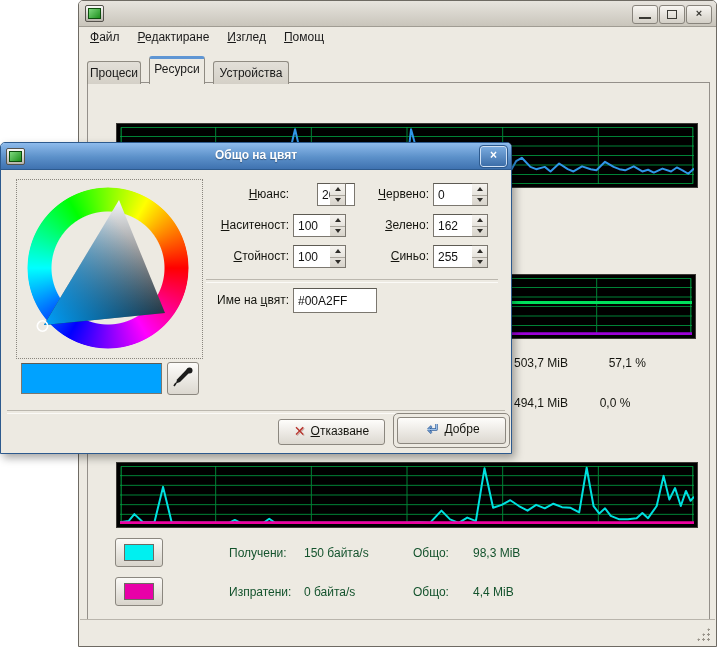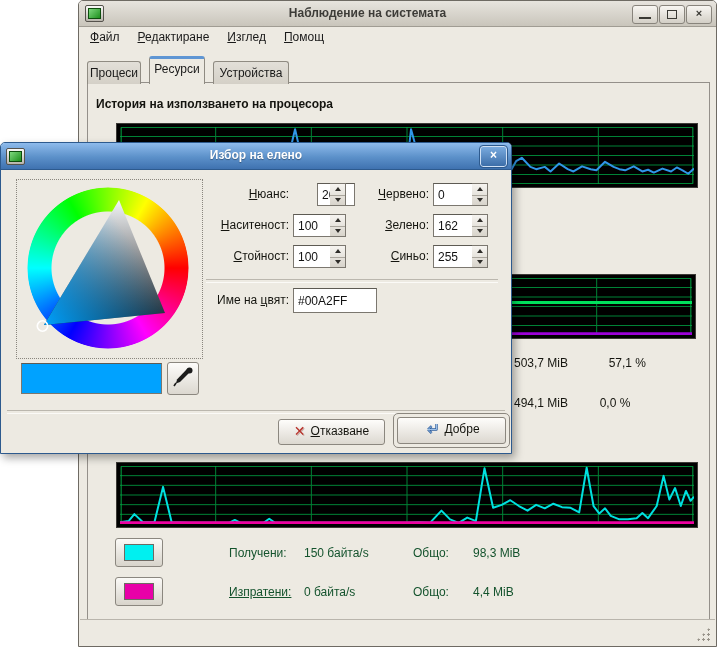--- a/index.html
+++ b/index.html
@@ -70,40 +70,38 @@
 </head>
 <body>
 
 <div id="stage">
 
   <div id="main-window">
     <div id="main-titlebar">
       <span class="app-icon">
           <i></i>
         </span>
-      <div id="main-title">Наблюдение на системата</div>
       <div class="win-btn" style="right:58px">
           <span class="minbar"></span>
         </div>
       <div class="win-btn" style="right:31px">
           <span class="maxbox"></span>
         </div>
       <div class="win-btn" style="right:4px"><span>×</span></div>
     </div>
 
     <div id="main-menubar"><span class="menu-item"><span class="mn">Ф</span>айл</span><span class="menu-item"><span class="mn">Р</span>едактиране</span><span class="menu-item"><span class="mn">И</span>зглед</span><span class="menu-item"><span class="mn">П</span>омощ</span></div>
 
     <div id="tabs" style="position: absolute; left: 0px; top: 0px; right: 0px; height: 82px; z-index: 2;">
         <div class="tab" style="left: 8px; width: 52px; top: 60px; height: 18px;"><span>Процеси</span></div>
         <div class="tab active" style="left: 70px; width: 54px; top: 55px;"><span>Ресурси</span></div>
         <div class="tab" style="left: 134px; width: 74px; top: 60px; height: 18px;"><span>Устройства</span></div>
       </div>
     <div id="notebook-panel"></div>
 
-    <div class="section-header" style="left:17px;top:96px">История на използването на процесора</div>
 
     <div class="chart" style="left: 37px; top: 122px; width: 580px; height: 63px; background: rgb(0, 0, 0);">
         <svg viewBox="0 0 100 100" preserveAspectRatio="none">
           <line x1="0" y1="16.667" x2="100" y2="16.667" stroke="#008236" vector-effect="non-scaling-stroke" stroke-width="1"></line>
           <line x1="16.667" y1="0" x2="16.667" y2="100" stroke="#008236" vector-effect="non-scaling-stroke" stroke-width="1"></line>
           <line x1="0" y1="33.334" x2="100" y2="33.334" stroke="#008236" vector-effect="non-scaling-stroke" stroke-width="1"></line>
           <line x1="33.334" y1="0" x2="33.334" y2="100" stroke="#008236" vector-effect="non-scaling-stroke" stroke-width="1"></line>
           <line x1="0" y1="50.001000000000005" x2="100" y2="50.001000000000005" stroke="#008236" vector-effect="non-scaling-stroke" stroke-width="1"></line>
           <line x1="50.001000000000005" y1="0" x2="50.001000000000005" y2="100" stroke="#008236" vector-effect="non-scaling-stroke" stroke-width="1"></line>
           <line x1="0" y1="66.668" x2="100" y2="66.668" stroke="#008236" vector-effect="non-scaling-stroke" stroke-width="1"></line>
@@ -162,37 +160,37 @@
         <div class="legend-swatch-btn" style="left: 36px; top: 537px;">
           <i style="background: rgb(0, 240, 240);"></i>
         </div>
         <div class="legend-text" style="left: 150px; top: 545px; width: 72px;">Получени:</div>
         <div class="legend-text" style="left: 225px; top: 545px; width: 100px;">150 байта/s</div>
         <div class="legend-text" style="left: 334px; top: 545px; width: 50px;">Общо:</div>
         <div class="legend-text" style="left: 394px; top: 545px; width: 80px;">98,3 MiB</div>
         <div class="legend-swatch-btn" style="left: 36px; top: 576px;">
           <i style="background: rgb(232, 0, 168);"></i>
         </div>
-        <div class="legend-text" style="left: 150px; top: 584px; width: 72px; text-decoration: underline;">Изпратени:</div>
+        <div class="legend-text" style="left: 150px; top: 584px; width: 72px;">Изпратени:</div>
         <div class="legend-text" style="left: 225px; top: 584px; width: 100px;">0 байта/s</div>
         <div class="legend-text" style="left: 334px; top: 584px; width: 50px;">Общо:</div>
         <div class="legend-text" style="left: 394px; top: 584px; width: 80px;">4,4 MiB</div>
       </div>
 
     <div id="statusbar">
       <div id="resize-grip"></div>
     </div>
   </div>
 
   <div id="color-dialog">
     <div id="dialog-titlebar">
       <span class="app-icon" style="top:5px;left:5px">
           <i></i>
         </span>
-      <div id="dialog-title">Избор на елено</div>
+      <div id="dialog-title">Общо на цвят</div>
       <div id="dialog-close"><span>×</span></div>
     </div>
 
     <div id="wheel-box">
       <div id="hue-ring"></div>
       <svg id="wheel-svg" width="185" height="178" viewBox="0 0 185 178">
         <defs>
           <linearGradient id="gWB" x1="102" y1="20" x2="100" y2="150" gradientUnits="userSpaceOnUse">
             <stop offset="0" stop-color="#f4f6f8"></stop>
               <stop offset="1" stop-color="#08090c"></stop>

